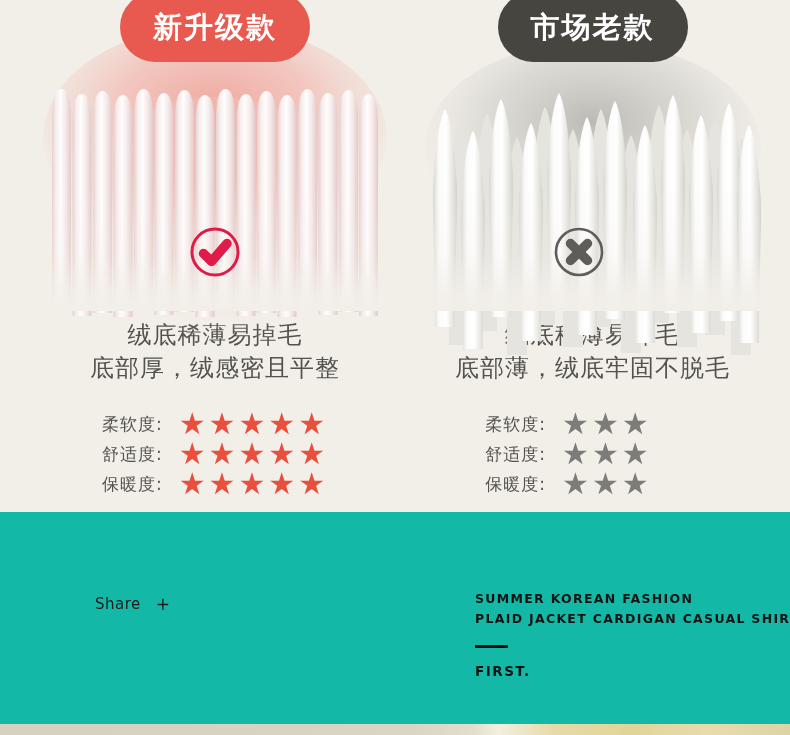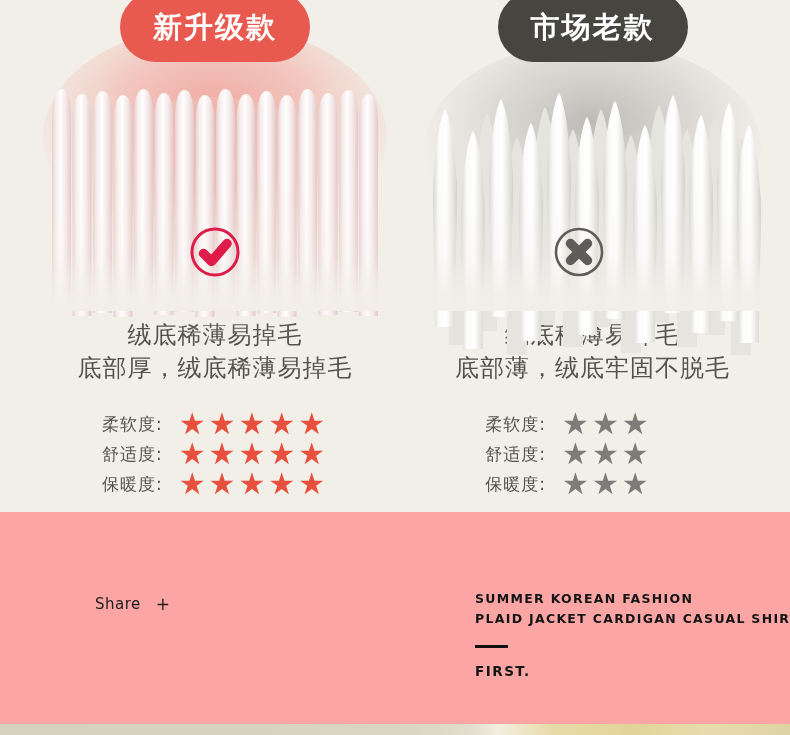--- a/index.html
+++ b/index.html
@@ -27,21 +27,21 @@
   .headline { margin-top:8px; text-align:center; font-size:24px; line-height:33px;
               color:#53524c; letter-spacing:1px; white-space:nowrap; }
 
   .ratings { margin-top:24px; display:flex; flex-direction:column; gap:0; }
   .col.right .ratings { transform:translateX(-24px); }
   .rating-row { display:flex; align-items:center; gap:16px; height:30px; }
   .rating-label { font-size:17px; color:#54534d; letter-spacing:1px; white-space:nowrap; }
   .stars { font-size:30px; letter-spacing:3px; line-height:30px; white-space:nowrap; }
 
   
-  .footer { position:relative; height:219px; background:#fca5a5; }
+  .footer { position:relative; height:219px; background:#14b8a6; }
   .share { position:absolute; left:95px; top:82px; display:flex; align-items:center; gap:15px;
            font-size:15px; color:#1c1c1c; letter-spacing:0.5px; cursor:pointer; }
   .share .plus { font-size:17px; }
   .caption { position:absolute; left:475px; top:77px; color:#141414; }
   .caption .cap-line { font-size:12.5px; font-weight:bold; letter-spacing:1.3px; line-height:20px; white-space:nowrap; }
   .caption .rule { width:33px; height:3px; background:#111; margin-top:16px; }
   .caption .brand { margin-top:15px; font-size:13.5px; font-weight:bold; letter-spacing:1.5px; }
 
   .strip { position:absolute; left:0; bottom:0; width:790px; height:11px;
     background:linear-gradient(90deg,
@@ -107,21 +107,21 @@
         <div class="mark" style="color: rgb(223, 27, 73);">
           <svg width="52" height="52" viewBox="0 0 52 52">
             <circle cx="26" cy="26" r="23" fill="none" stroke="currentColor" stroke-width="3"></circle>
             <path d="M14.5 27.5 L22.5 35.5 L38 17.5" fill="none" stroke="currentColor" stroke-width="9.5" stroke-linecap="round" stroke-linejoin="round"></path>
           </svg>
         </div>
       </div>
 
       <div class="headline">
         <div>绒底稀薄易掉毛</div>
-        <div>底部厚，绒底稀薄易掉毛</div>
+        <div>底部厚，绒感密且平整</div>
       </div>
 
       <div class="ratings">
           <div class="rating-row">
             <span class="rating-label">柔软度:</span>
             <span class="stars" style="color: rgb(233, 79, 61);">★★★★★</span>
           </div>
           <div class="rating-row">
             <span class="rating-label">舒适度:</span>
             <span class="stars" style="color: rgb(233, 79, 61);">★★★★★</span>

